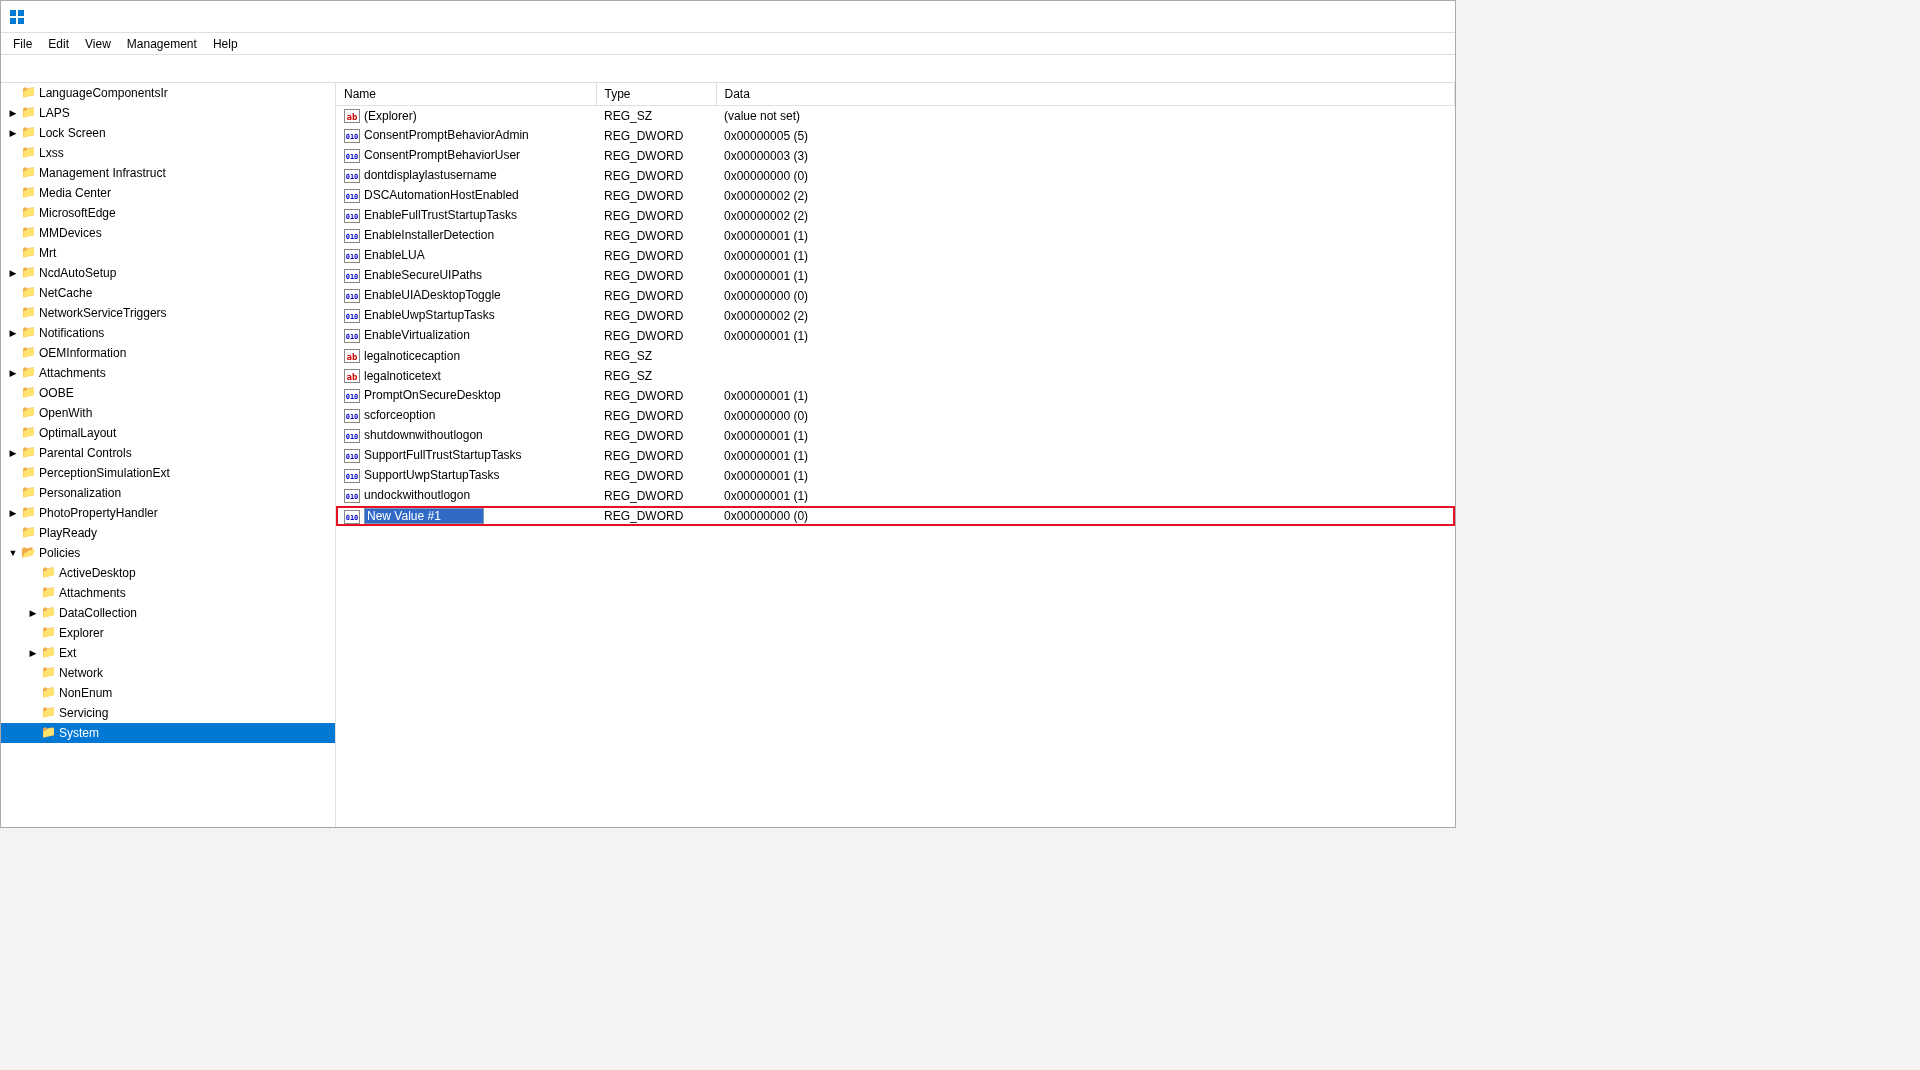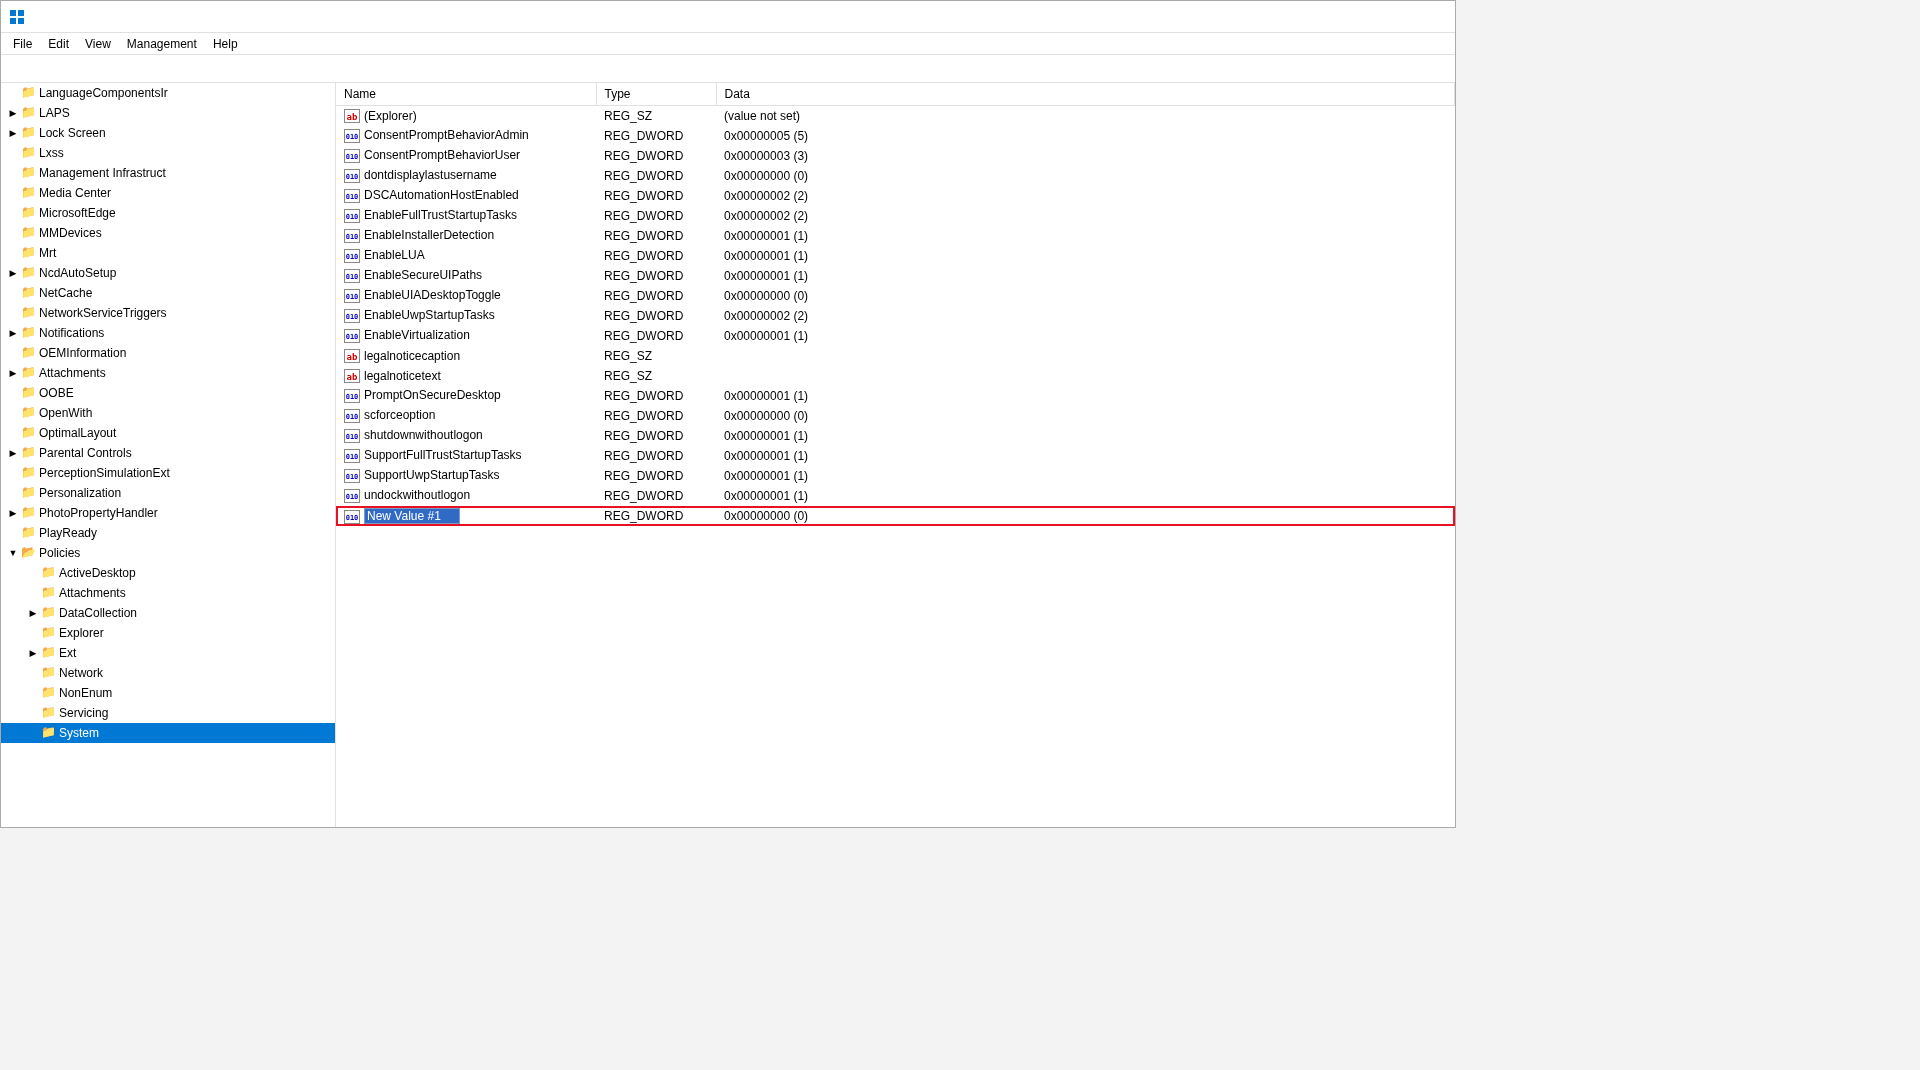--- a/index.html
+++ b/index.html
@@ -185,21 +185,21 @@
       height: 20px;
       white-space: nowrap;
     }
 
     .new-value-input {
       background: #316ac5;
       color: #fff;
       border: 1px solid #7a9cc5;
       font-size: 12px;
       padding: 0 2px;
-      width: 96px;
+      width: 120px;
       outline: none;
     }
 
     
     ::-webkit-scrollbar { width: 12px; height: 12px; }
     ::-webkit-scrollbar-track { background: #f0f0f0; }
     ::-webkit-scrollbar-thumb { background: #c0c0c0; border: 2px solid #f0f0f0; }
 
     .col-name { width: 260px; }
     .col-type { width: 120px; }

